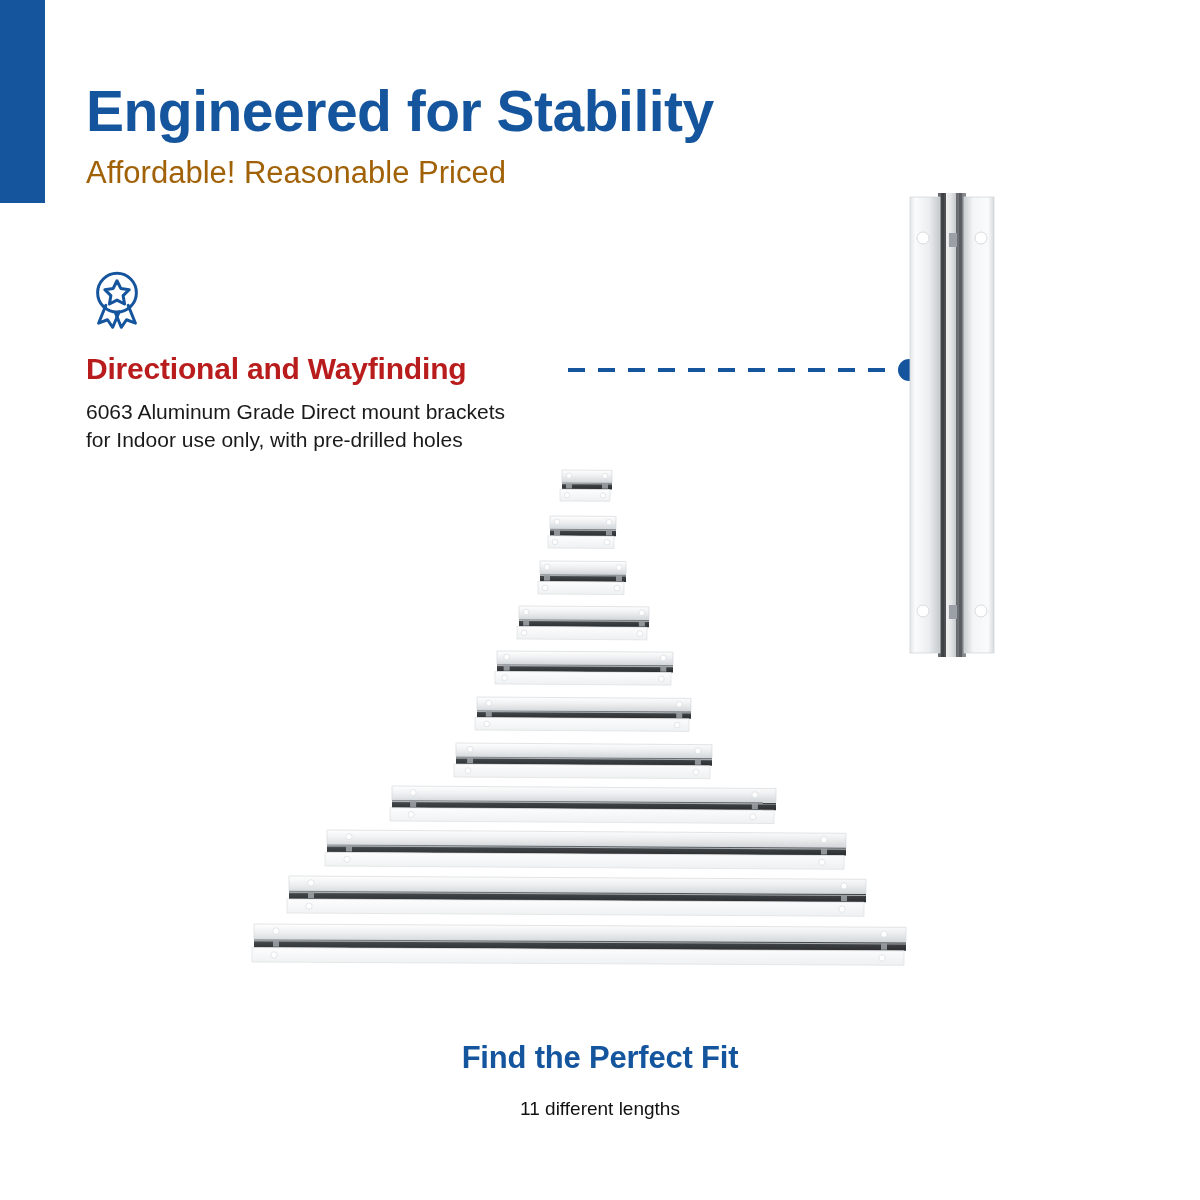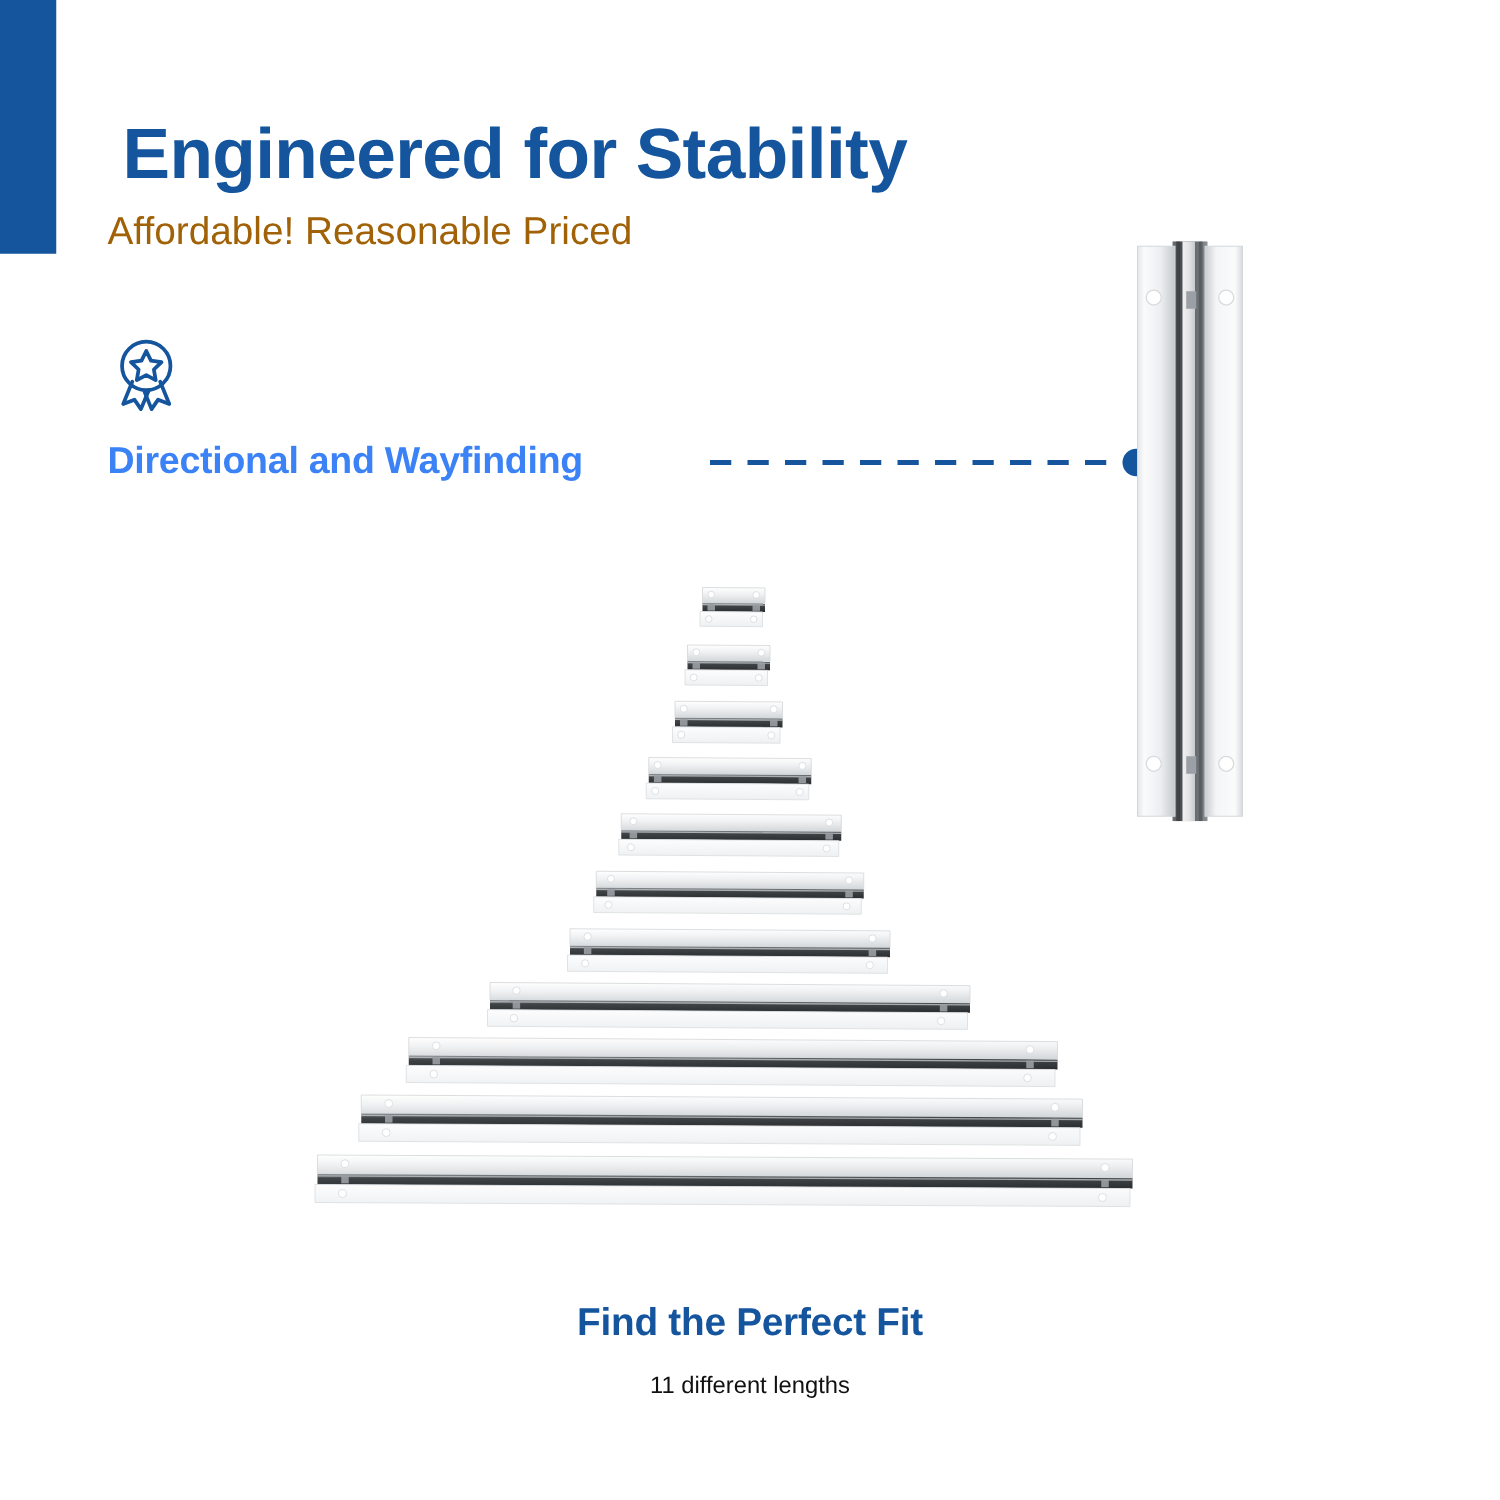--- a/index.html
+++ b/index.html
@@ -32,21 +32,21 @@
     left: 86px;
     top: 82px;
     width: 860px;
   }
   .title {
     font-size: 57px;
     font-weight: 700;
     color: #14559e;
     letter-spacing: -0.5px;
     line-height: 1.05;
-    margin: 12px;
+    margin: 0;
     white-space: nowrap;
   }
   .subtitle {
     font-size: 31px;
     font-weight: 400;
     color: #a16207;
     line-height: 1.2;
     margin: 12px 0 0 0;
     white-space: nowrap;
   }
@@ -59,21 +59,21 @@
     width: 560px;
   }
   .badge-icon {
     width: 62px;
     height: 62px;
     display: block;
   }
   .feature-heading {
     font-size: 30px;
     font-weight: 700;
-    color: #3b82f6;
+    color: #b91c1c;
     letter-spacing: -0.2px;
     margin: 22px 0 0 0;
     white-space: nowrap;
   }
   .feature-body {
     font-size: 21px;
     font-weight: 400;
     color: #1a1a1a;
     line-height: 1.35;
     margin: 12px 0 0 0;
@@ -144,20 +144,24 @@
 <div class="feature">
   <span class="badge-icon-wrap">
     <svg class="badge-icon" viewBox="0 0 64 64" fill="none" stroke="#14559e" stroke-width="3.1" stroke-linecap="round" stroke-linejoin="round">
       <path d="M20.5 38.5 L13 57 L22.2 53.4 L27.6 61.2 L34.2 45.4"></path>
       <path d="M43.5 38.5 L51 57 L41.8 53.4 L36.4 61.2 L30.6 47"></path>
       <circle cx="32" cy="25.5" r="20"></circle>
       <path d="M32 13.2 L35.9 21.1 L44.6 22.4 L38.3 28.5 L39.8 37.2 L32 33.1 L24.2 37.2 L25.7 28.5 L19.4 22.4 L28.1 21.1 Z"></path>
     </svg>
   </span>
   <h2 class="feature-heading">Directional and Wayfinding</h2>
+  <p class="feature-body">
+    <span>6063 Aluminum Grade Direct mount brackets</span>
+    <span>for Indoor use only, with pre-drilled holes</span>
+  </p>
 </div>
 
 <svg class="connector" viewBox="0 0 356 28">
   <line x1="0" y1="14" x2="330" y2="14" stroke="#14559e" stroke-width="4" stroke-dasharray="17 13"></line>
   <circle cx="341" cy="14" r="11" fill="#14559e"></circle>
 </svg>
 
 <svg class="hero-bracket" viewBox="0 0 88 464" preserveAspectRatio="none">
   <defs>
     <linearGradient id="vflangeL" x1="0" y1="0" x2="1" y2="0">

